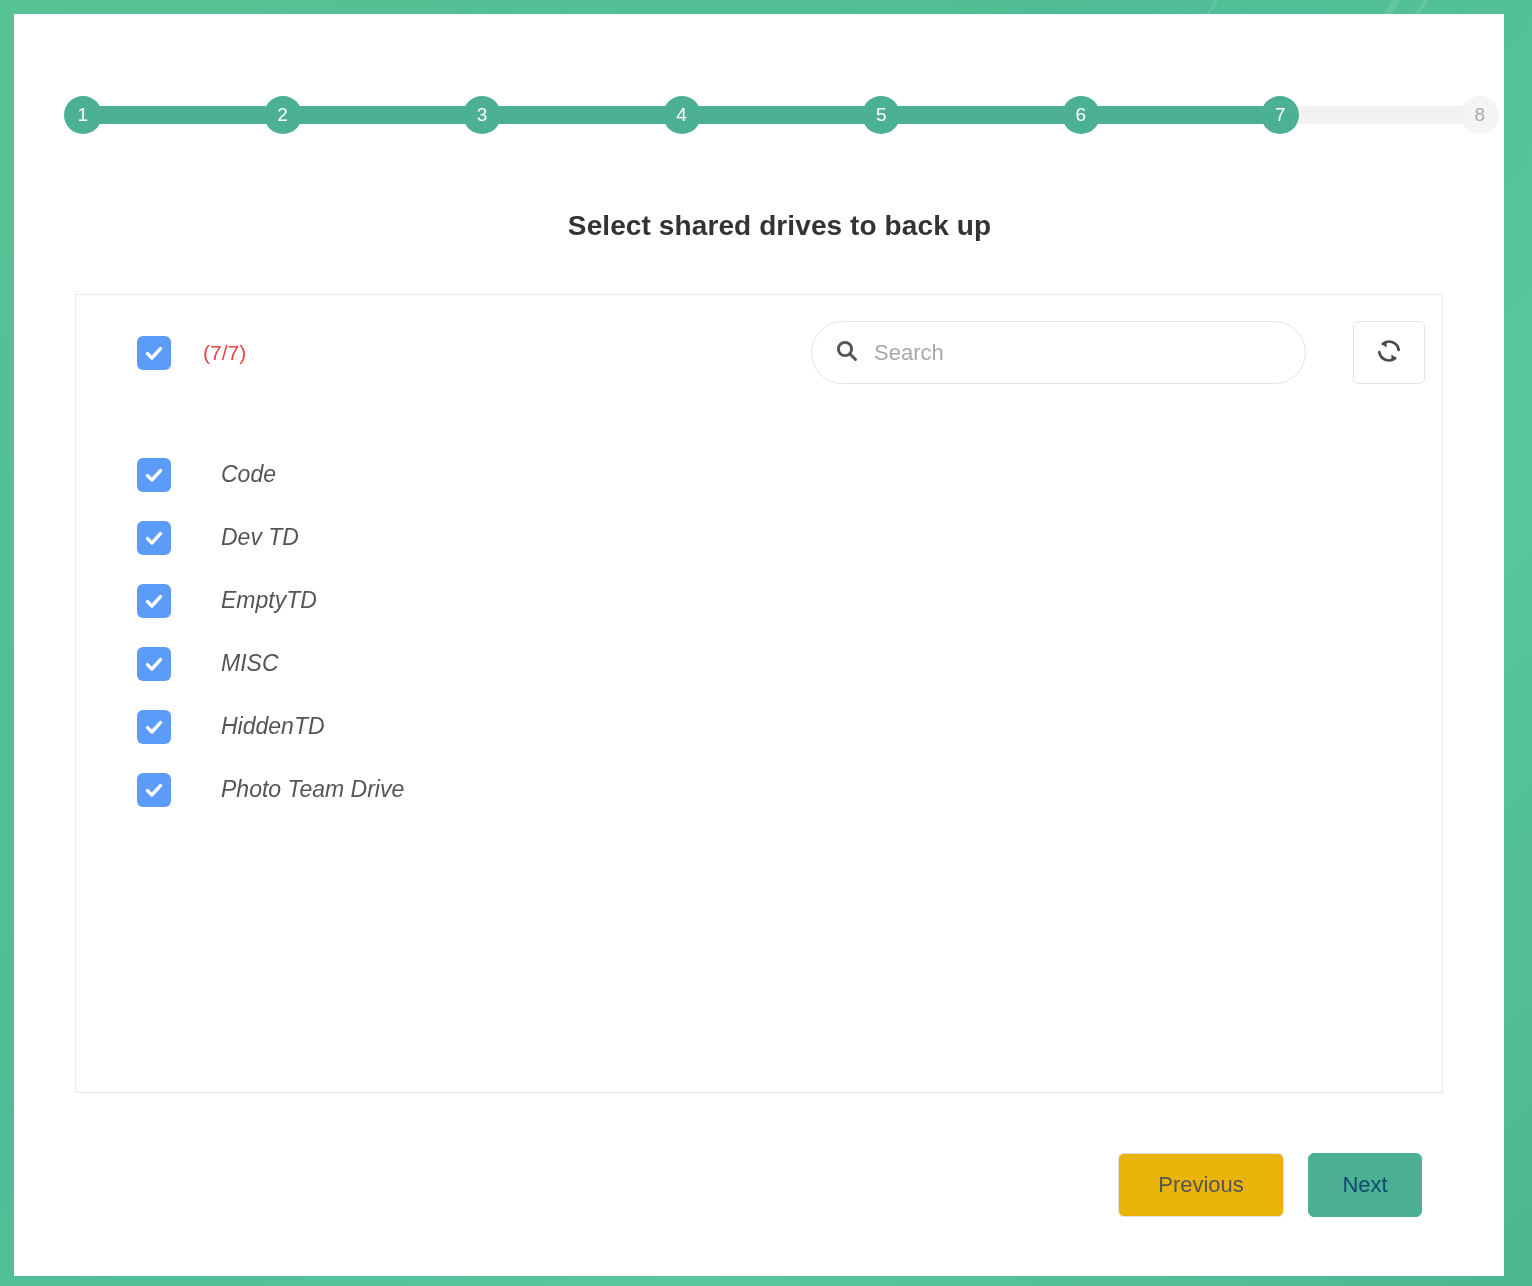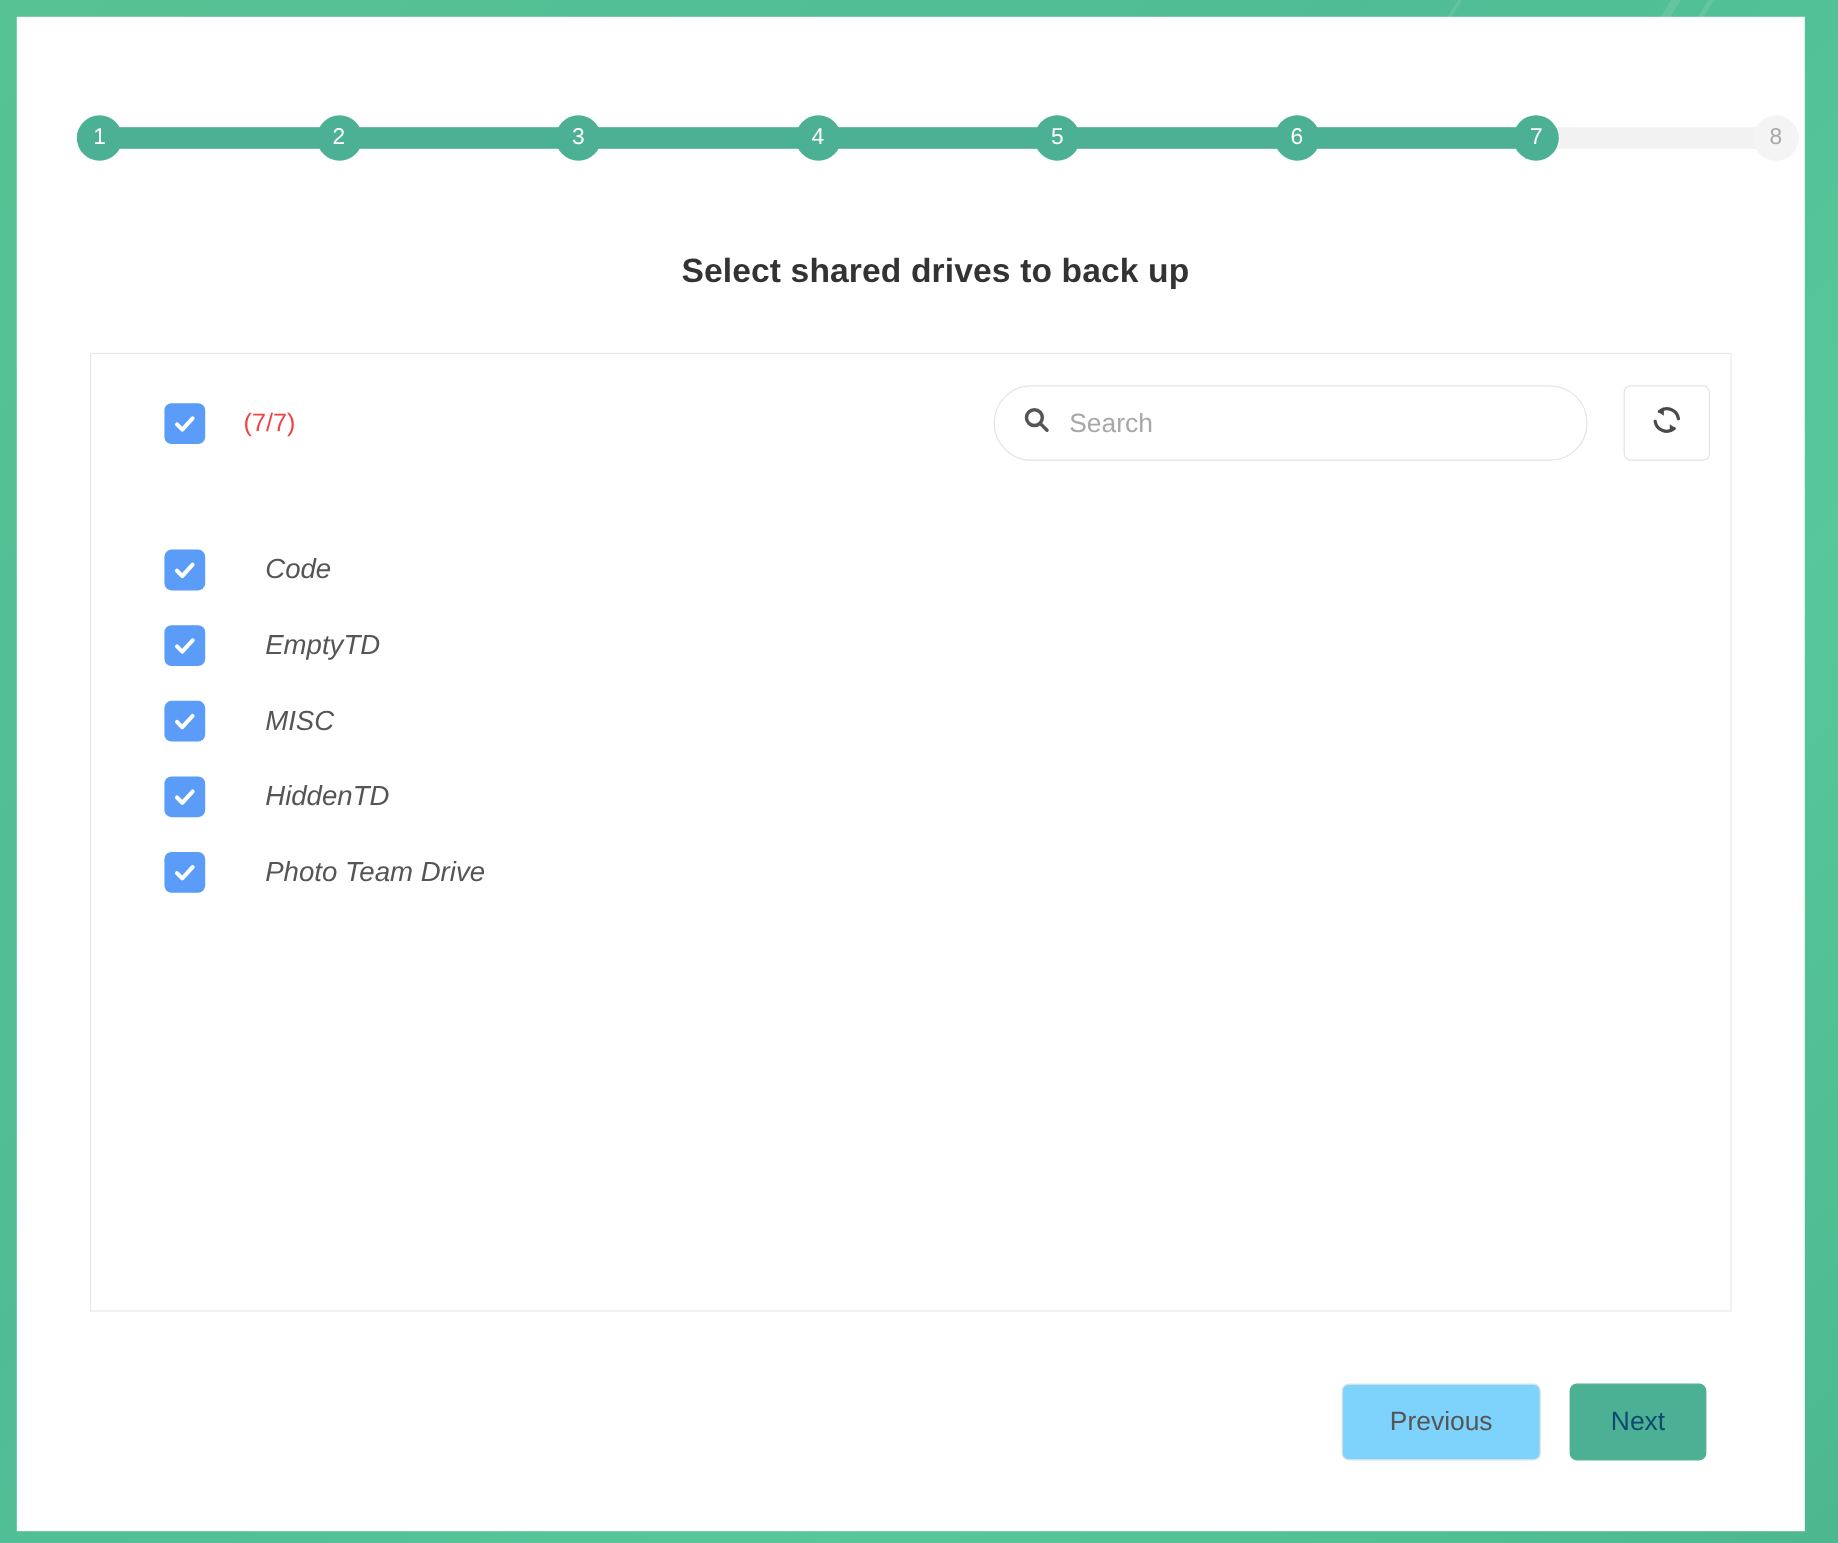--- a/index.html
+++ b/index.html
@@ -137,21 +137,21 @@
   .checkbox svg { display: block; }
 
   .count-label {
     margin-left: 32px;
     font-size: 21px;
     color: #ef4444;
   }
 
   .search-wrap {
     position: absolute;
-    left: 752px;
+    left: 735px;
     top: 26px;
     width: 495px;
     height: 63px;
     border: 1px solid #e4e4e4;
     border-radius: 32px;
     display: flex;
     align-items: center;
     padding-left: 22px;
     background: #ffffff;
   }
@@ -218,21 +218,21 @@
     font-size: 22px;
     border-radius: 6px;
     cursor: pointer;
     display: flex;
     align-items: center;
     justify-content: center;
   }
   .btn-prev {
     width: 166px;
     height: 64px;
-    background: #7dd3fc;
+    background: #eab308;
     border: 1px solid #e2e2e2;
     color: #555555;
   }
   .btn-next {
     width: 114px;
     height: 64px;
     background: #4cb094;
     border: 1px solid #4cb094;
     color: #0c4a6e;
   }
@@ -308,20 +308,28 @@
             </svg>
           </span>
           <span class="drive-label">Code</span>
         </div>
         <div class="drive-row">
           <span class="checkbox">
             <svg width="22" height="22" viewBox="0 0 22 22" aria-hidden="true">
               <path d="M4.5 11.6 L8.9 16 L17.5 6.6" fill="none" stroke="#ffffff" stroke-width="3.4" stroke-linecap="round" stroke-linejoin="round"></path>
             </svg>
           </span>
+          <span class="drive-label">Dev TD</span>
+        </div>
+        <div class="drive-row">
+          <span class="checkbox">
+            <svg width="22" height="22" viewBox="0 0 22 22" aria-hidden="true">
+              <path d="M4.5 11.6 L8.9 16 L17.5 6.6" fill="none" stroke="#ffffff" stroke-width="3.4" stroke-linecap="round" stroke-linejoin="round"></path>
+            </svg>
+          </span>
           <span class="drive-label">EmptyTD</span>
         </div>
         <div class="drive-row">
           <span class="checkbox">
             <svg width="22" height="22" viewBox="0 0 22 22" aria-hidden="true">
               <path d="M4.5 11.6 L8.9 16 L17.5 6.6" fill="none" stroke="#ffffff" stroke-width="3.4" stroke-linecap="round" stroke-linejoin="round"></path>
             </svg>
           </span>
           <span class="drive-label">MISC</span>
         </div>

